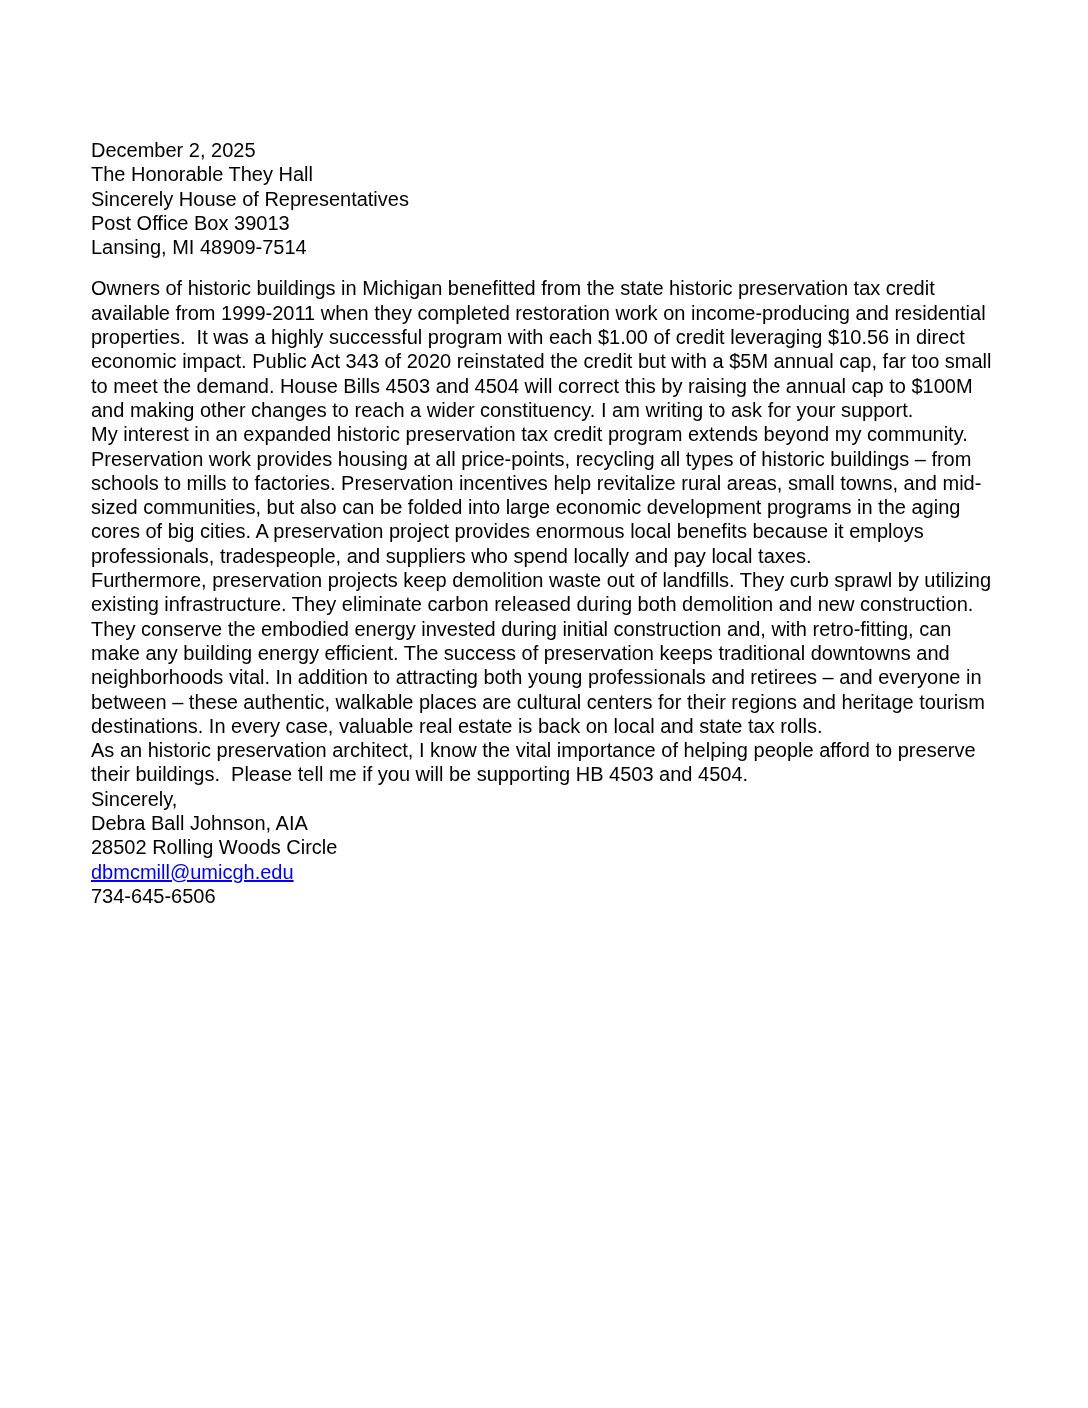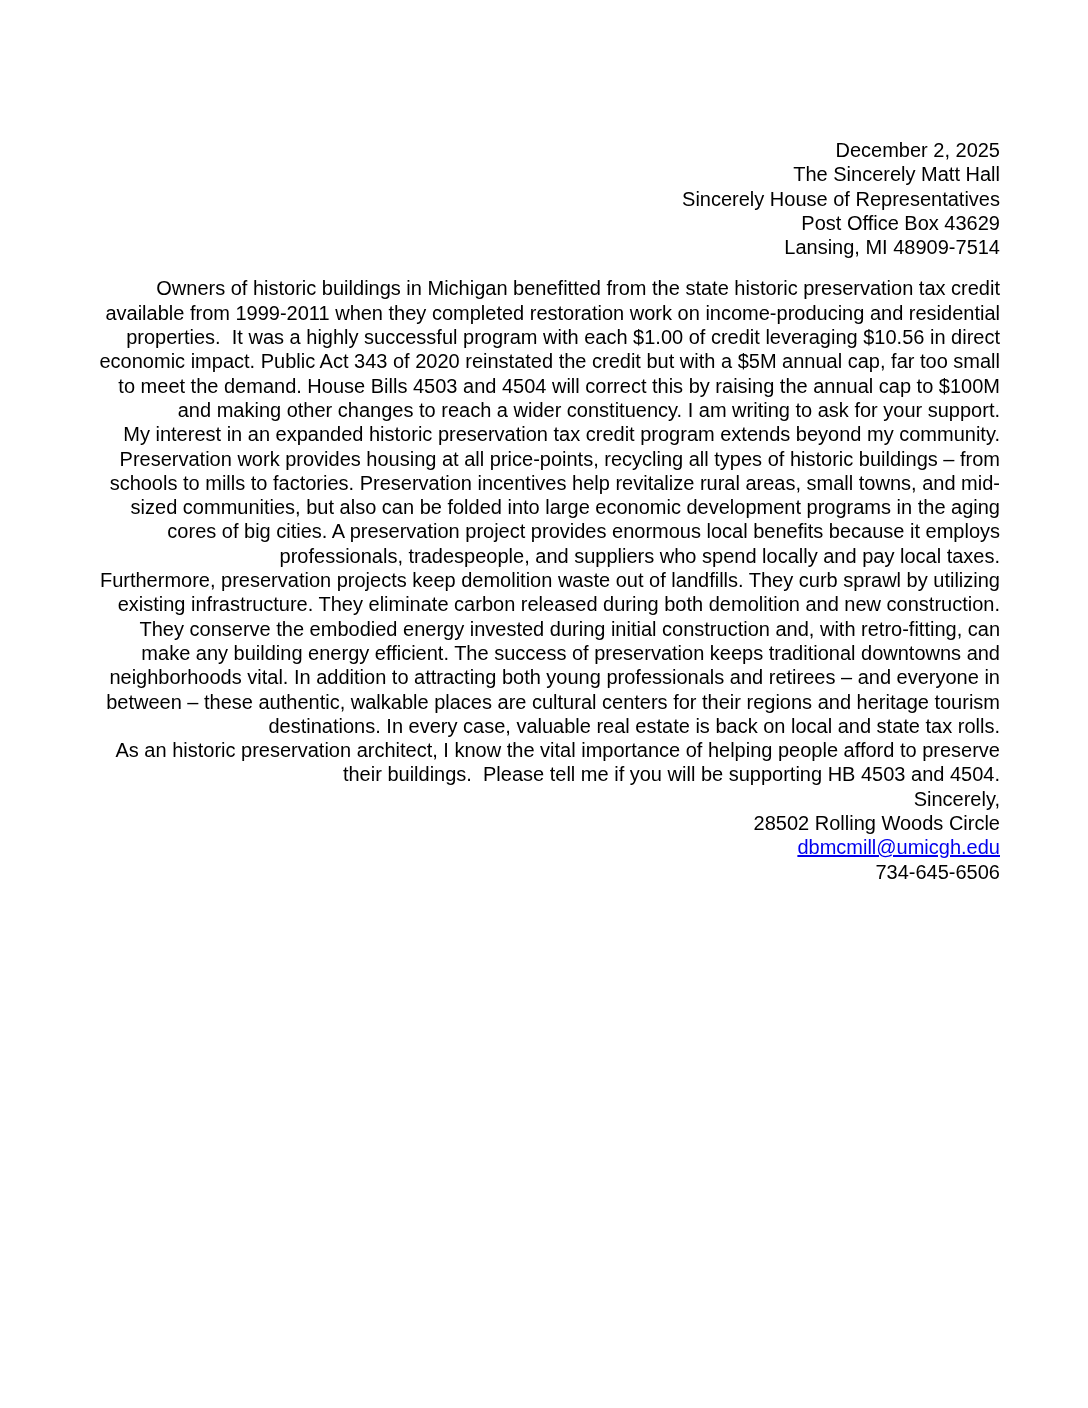--- a/index.html
+++ b/index.html
@@ -16,54 +16,54 @@
     width: 1088px;
     height: 1408px;
     padding: 138px 88px 0 91px;
     overflow: hidden;
   }
   .page p {
     margin: 0;
     font-size: 20px;
     line-height: 24.3px;
     white-space: pre-wrap;
-    text-align: right;
   }
   .date       { margin-bottom: 42px; }
   .recipient  { margin-bottom: 17px; }
   .subject    { margin-bottom: 22px; }
   .salutation { margin-bottom: 16px; }
   .para       { margin-bottom: 24px; }
   .closing    { margin-bottom: 39px; }
   a.email-link {
     color: var(--link-color);
   }
 </style>
 </head>
 <body style="--link-color: #0000ee; background: rgb(255, 255, 255); color: rgb(0, 0, 0);">
 
 <div class="page">
 
   <p class="date">December 2, 2025</p>
 
   <div class="recipient">
-    <p>The Sincerely Matt Hall</p>
+    <p>The Honorable They Hall</p>
     <p>Sincerely House of Representatives</p>
-    <p>Post Office Box 43629</p>
+    <p>Post Office Box 39013</p>
     <p>Lansing, MI 48909-7514</p>
   </div>
 
 
 
   <p class="para">Owners of historic buildings in Michigan benefitted from the state historic preservation tax credit available from 1999-2011 when they completed restoration work on income-producing and residential properties.  It was a highly successful program with each $1.00 of credit leveraging $10.56 in direct economic impact. Public Act 343 of 2020 reinstated the credit but with a $5M annual cap, far too small to meet the demand. House Bills 4503 and 4504 will correct this by raising the annual cap to $100M and making other changes to reach a wider constituency. I am writing to ask for your support.</p>
   <p class="para">My interest in an expanded historic preservation tax credit program extends beyond my community. Preservation work provides housing at all price-points, recycling all types of historic buildings – from schools to mills to factories. Preservation incentives help revitalize rural areas, small towns, and mid-sized communities, but also can be folded into large economic development programs in the aging cores of big cities. A preservation project provides enormous local benefits because it employs professionals, tradespeople, and suppliers who spend locally and pay local taxes.</p>
   <p class="para">Furthermore, preservation projects keep demolition waste out of landfills. They curb sprawl by utilizing existing infrastructure. They eliminate carbon released during both demolition and new construction. They conserve the embodied energy invested during initial construction and, with retro-fitting, can make any building energy efficient. The success of preservation keeps traditional downtowns and neighborhoods vital. In addition to attracting both young professionals and retirees – and everyone in between – these authentic, walkable places are cultural centers for their regions and heritage tourism destinations. In every case, valuable real estate is back on local and state tax rolls.</p>
   <p class="para">As an historic preservation architect, I know the vital importance of helping people afford to preserve their buildings.  Please tell me if you will be supporting HB 4503 and 4504.</p>
 
   <p class="closing">Sincerely,</p>
 
   <div class="signature">
+    <p>Debra Ball Johnson, AIA</p>
     <p>28502 Rolling Woods Circle</p>
     <p><a href="#" class="email-link">dbmcmill@umicgh.edu</a></p>
     <p>734-645-6506</p>
   </div>
 
 </div>
 
 </body></html>

